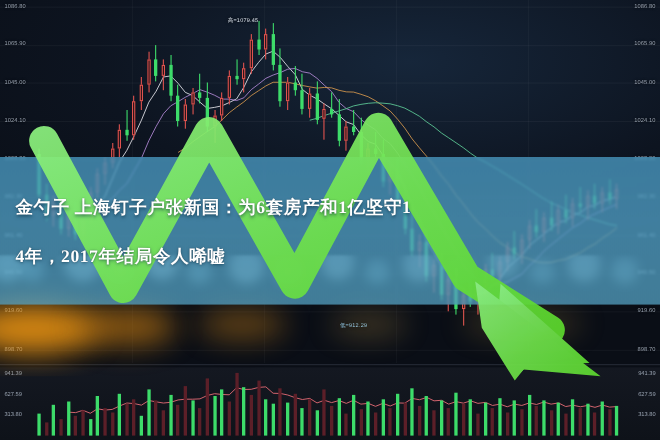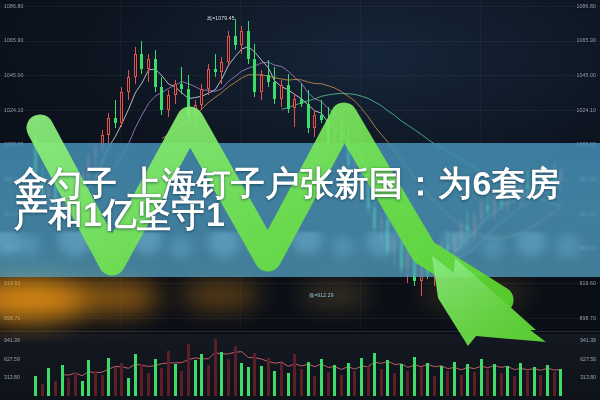--- a/index.html
+++ b/index.html
@@ -67,24 +67,24 @@
        rgba(86,164,198,0.74) 100%);
     backdrop-filter:blur(1px);
   }
 
   
   .arrow{position:absolute;left:0;top:0;width:600px;height:400px;}
 
   
   .headline{
     position:absolute;left:14px;top:168px;width:578px;
-    color:#ffffff;font-size:34px;line-height:31px;font-weight:700;
+    color:#ffffff;font-size:16px;line-height:44px;font-weight:700;
     letter-spacing:0.5px;
     text-shadow:0 1px 3px rgba(0,40,60,.55), 0 0 1px rgba(0,0,0,.4);
-    font-family:Liberation Sans, sans-serif;
+    font-family:Liberation Serif, serif;
   }
   .headline .l2{display:block;}
 </style>
 </head>
 <body>
 
 <div id="stage">
 
   <div class="chart-bg"></div>
 
@@ -589,16 +589,16 @@
       </linearGradient>
     </defs>
     <g opacity="0.93">
       <path d="M 40 128 L 112 262 L 190 120 L 268 258 L 344 116 L 424 252 L 500 300" fill="none" stroke="url(#gA)" stroke-width="27" stroke-linecap="round" stroke-linejoin="round"></path>
       <path d="M 455 258 L 536 330 L 480 332 L 472 340 L 452 300 Z" fill="url(#gA)"></path>
       <path d="M 432 256 L 546 342 L 476 336 L 468 346 L 438 298 Z" fill="url(#gA)"></path>
     </g>
   </svg>
 
   <div class="headline">
-    <span>金勺子 上海钉子户张新国：为6套房产和1亿坚守1</span>
+    <span>金勺子 上海钉子户张新国：为6套房产和1亿坚守1</span><span class="l2">4年，2017年结局令人唏嘘</span>
   </div>
 
 </div>
 
 </body></html>

